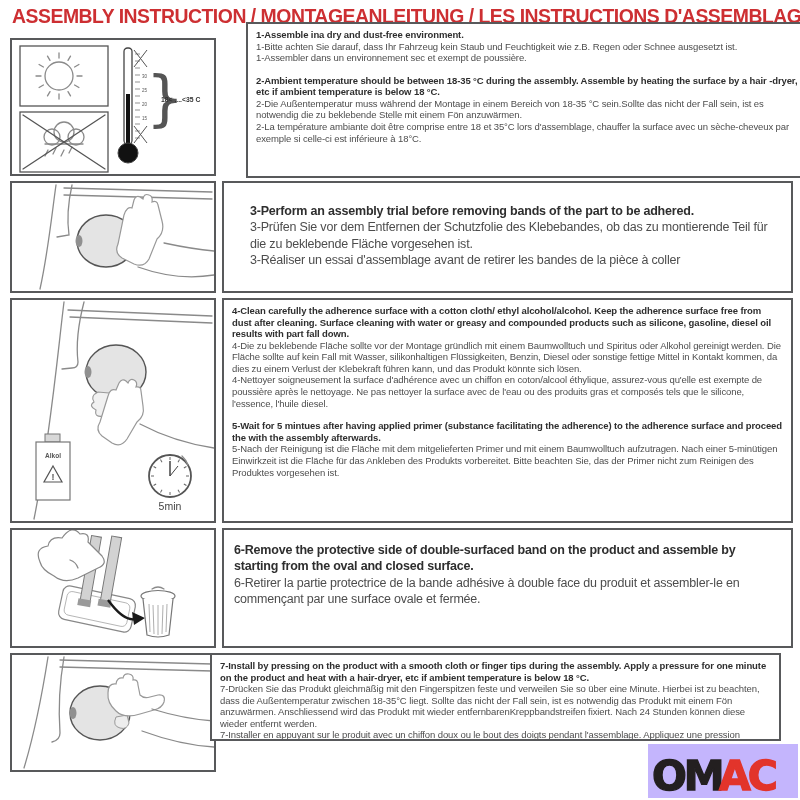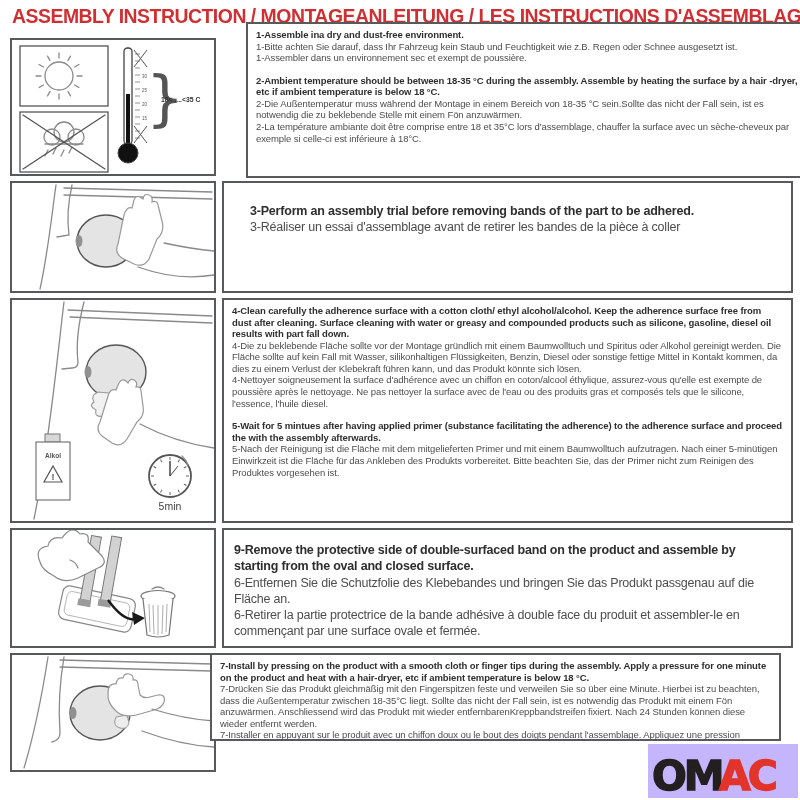--- a/index.html
+++ b/index.html
@@ -127,20 +127,21 @@
       <g>
         <path d="M112,32 q3,-9 8,-7 l2,-8 q2,-5 6,-3 l3,2 q1,-6 6,-4 q4,1 3,7 q5,-2 6,3 l4,16 q3,11 -5,18 l-8,20 q-5,9 -15,5 l-12,-6 q-8,-5 -4,-14 z" fill="#fff" stroke="#999" stroke-width="1.2"></path>
         <path d="M126,84 Q165,98 202,92" class="sketch"></path>
         <path d="M152,60 Q180,66 202,68" class="sketch"></path>
       </g>
     </svg>
   </div>
   <div class="cell txt-big pad-b1" style="left:222px;top:181px;width:571px;height:112px;">
     <div class="sec">
       <p class="en">3-Perform an assembly trial before removing bands of the part to be adhered.</p>
+      <p class="de">3-Prüfen Sie vor dem Entfernen der Schutzfolie des Klebebandes, ob das zu montierende Teil für die zu beklebende Fläche vorgesehen ist.</p>
       <p class="fr">3-Réaliser un essai d'assemblage avant de retirer les bandes de la pièce à coller</p>
     </div>
   </div>
 
   <div class="cell" style="left:10px;top:298px;width:206px;height:225px;">
     <svg width="202" height="221" viewBox="0 0 202 221">
       <g class="sketch">
         <path d="M56,10 L200,16"></path>
           <path d="M58,17 L200,23"></path>
         <path d="M52,2 C46,50 38,140 22,219"></path>
@@ -228,22 +229,21 @@
             <line x1="141" y1="75" x2="142" y2="104"></line>
           <line x1="146" y1="75" x2="146" y2="105"></line>
             <line x1="151" y1="75" x2="150" y2="104"></line>
           <line x1="155" y1="74" x2="154" y2="102"></line>
         </g>
       </g>
     </svg>
   </div>
   <div class="cell txt-big pad-b2" style="left:222px;top:528px;width:571px;height:120px;">
     <div class="sec">
-      <p class="en">9-Remove the protective side of double-surfaced band on the product and assemble by starting from the oval and closed surface.</p>
-      <p class="de">6-Entfernen Sie die Schutzfolie des Klebebandes und bringen Sie das Produkt passgenau auf die Fläche an.</p>
+      <p class="en">6-Remove the protective side of double-surfaced band on the product and assemble by starting from the oval and closed surface.</p>
       <p class="fr">6-Retirer la partie protectrice de la bande adhésive à double face du produit et assembler-le en commençant par une surface ovale et fermée.</p>
     </div>
   </div>
 
   <div class="cell" style="left:10px;top:653px;width:206px;height:119px;">
     <svg width="202" height="115" viewBox="0 0 202 115">
       <g class="sketch">
         <path d="M48,5 L200,9"></path>
           <path d="M48,12 L200,16"></path>
         <path d="M36,2 C30,40 22,80 12,113"></path>

